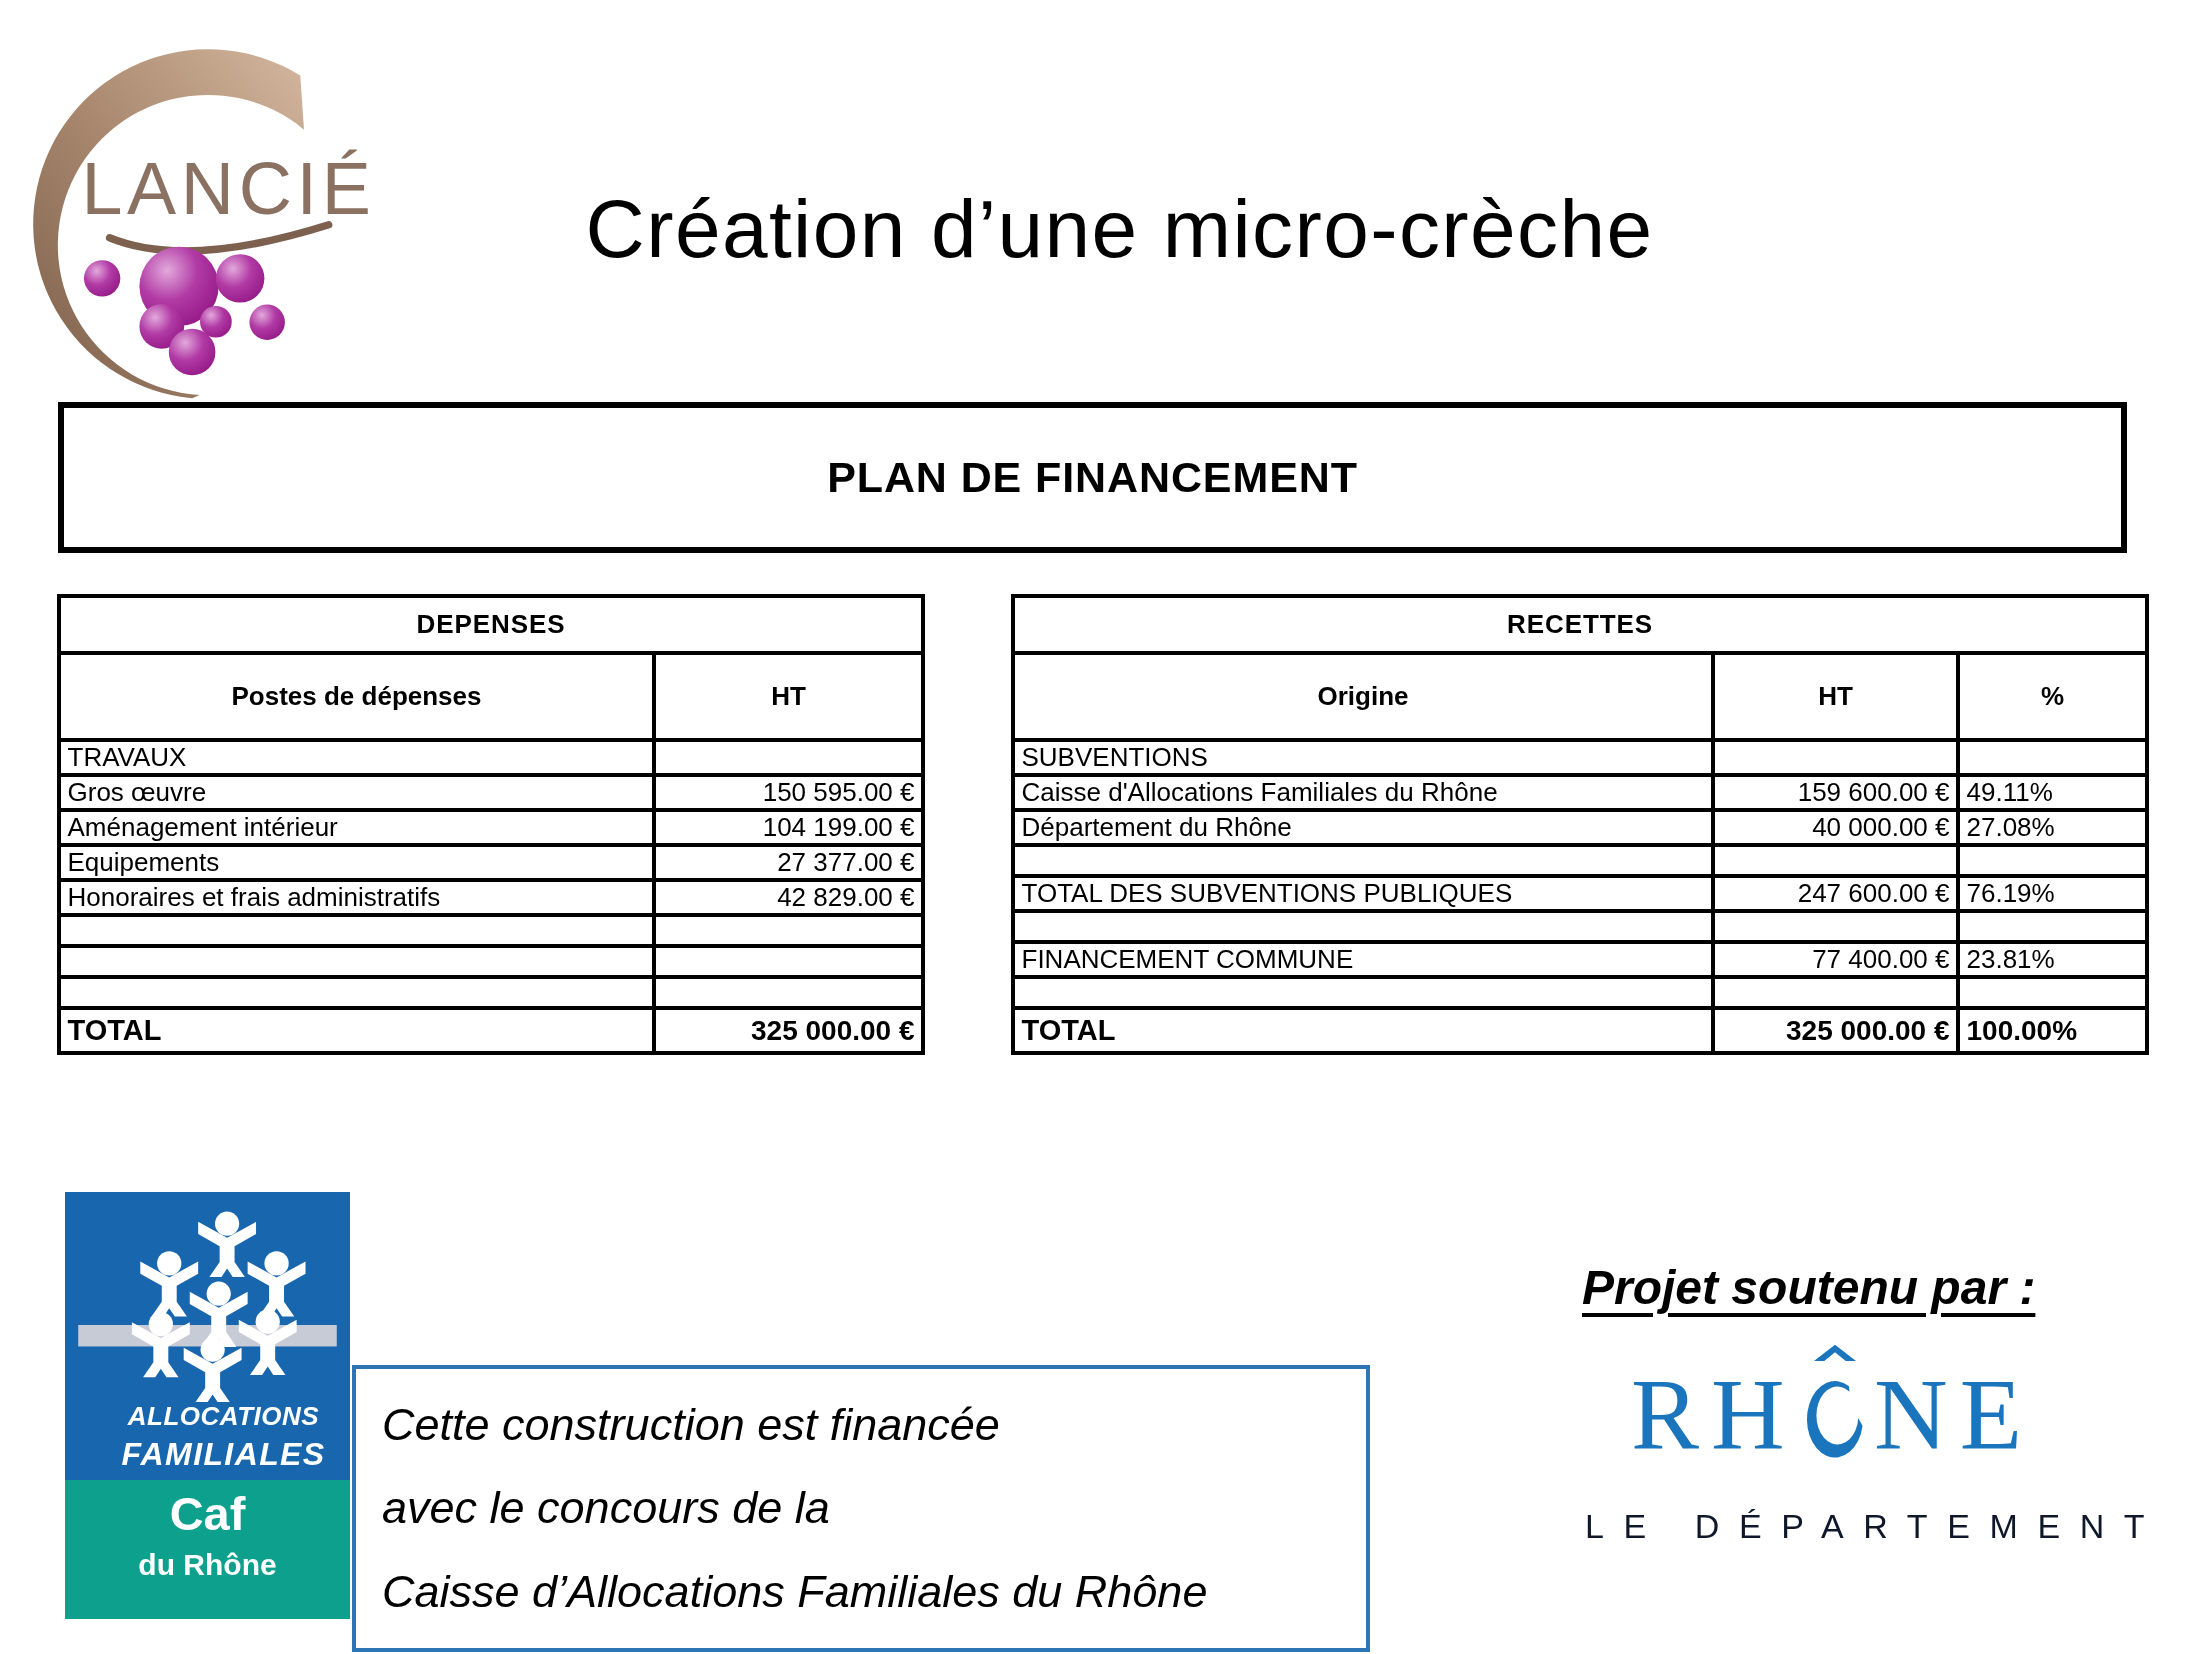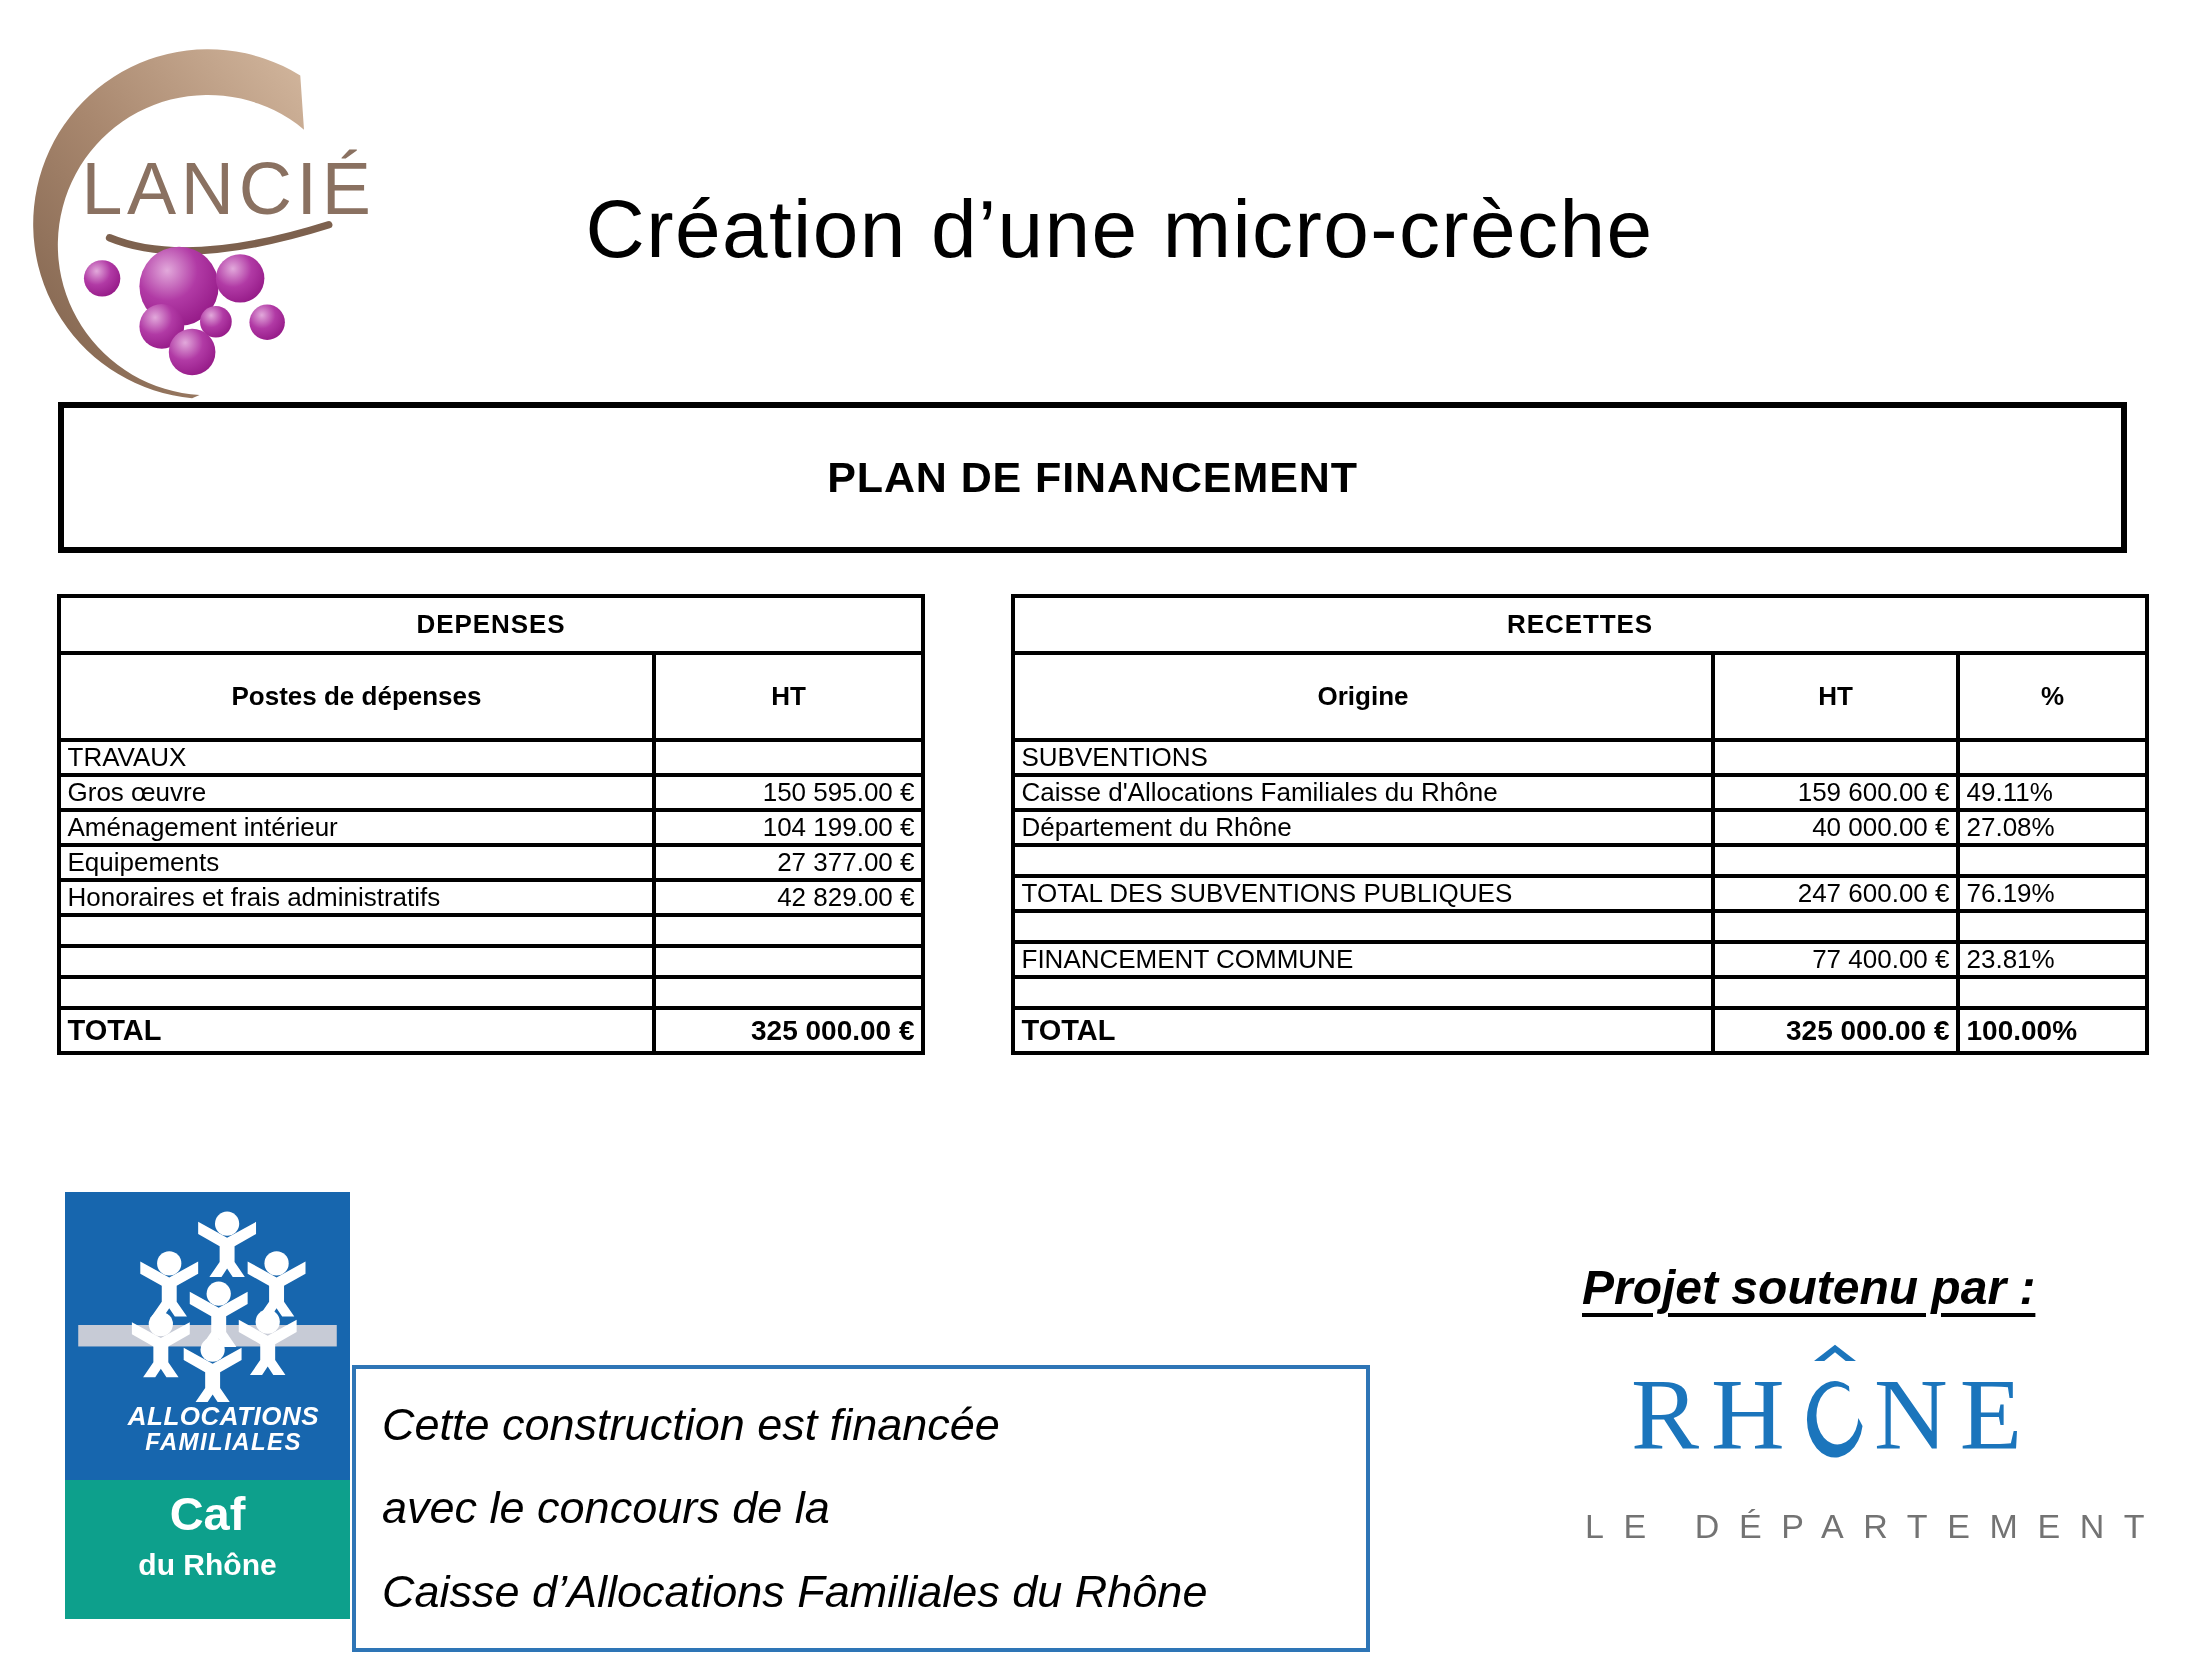--- a/index.html
+++ b/index.html
@@ -44,21 +44,21 @@
   tr.r-data2 td{height:33px;}
   tr.r-empty td{height:31px;}
   tr.r-total td{height:45px;}
 
   
   #caf-logo{left:65px;top:1192px;width:285px;}
   #caf-blue{width:285px;height:288px;background:#1766AE;position:relative;}
   #caf-text{position:absolute;left:16px;top:211px;width:100%;text-align:center;
     color:#fff;font-style:italic;font-weight:bold;line-height:1.0;}
   #caf-text .l1{font-size:26px;letter-spacing:0.5px;}
-  #caf-text .l2{font-size:24px;letter-spacing:1.4px;margin-top:1px;}
+  #caf-text .l2{font-size:32px;letter-spacing:1.4px;margin-top:9px;}
   #caf-teal{width:285px;height:139px;background:#0DA08C;color:#fff;text-align:center;}
   #caf-teal .caf{font-size:47px;font-weight:bold;line-height:1;padding-top:10.3px;}
   #caf-teal .rhone{font-size:30px;font-weight:bold;line-height:1;margin-top:13px;text-align:center;}
 
   
   #note-box{
     left:352px;top:1365px;width:1018px;height:287px;box-sizing:border-box;
     border:4.2px solid #2E75B6;background:#fff;
     display:flex;flex-direction:column;justify-content:space-around;
     padding:14px 26px;
@@ -72,21 +72,21 @@
     white-space:nowrap;color:#000;
   }
   #rhone-logo{left:1585px;top:1340px;width:495px;text-align:center;}
   #rhone-word{
     display:flex;align-items:flex-end;justify-content:center;
     font-family:"Liberation Serif",serif;font-size:102px;line-height:1;
     color:#1B75BC;letter-spacing:12px;
   }
   #rhone-word svg{margin:0 3.7px -0.9px 3.7px;}
   #rhone-sub{
-    margin-top:41px;font-size:34px;color:#737373;letter-spacing:19.6px;white-space:nowrap;
+    margin-top:41px;font-size:34px;color:#0f172a;letter-spacing:19.6px;white-space:nowrap;
     font-family:"Liberation Sans",sans-serif;
   }
 </style>
 </head>
 <body>
 
 <div class="abs" style="left:14px;top:14px;width:373px;height:387px;">
   <svg width="373" height="387" viewBox="0 0 800 830">
     <defs>
       <linearGradient id="arcgrad" x1="1" y1="0" x2="0" y2="1">

